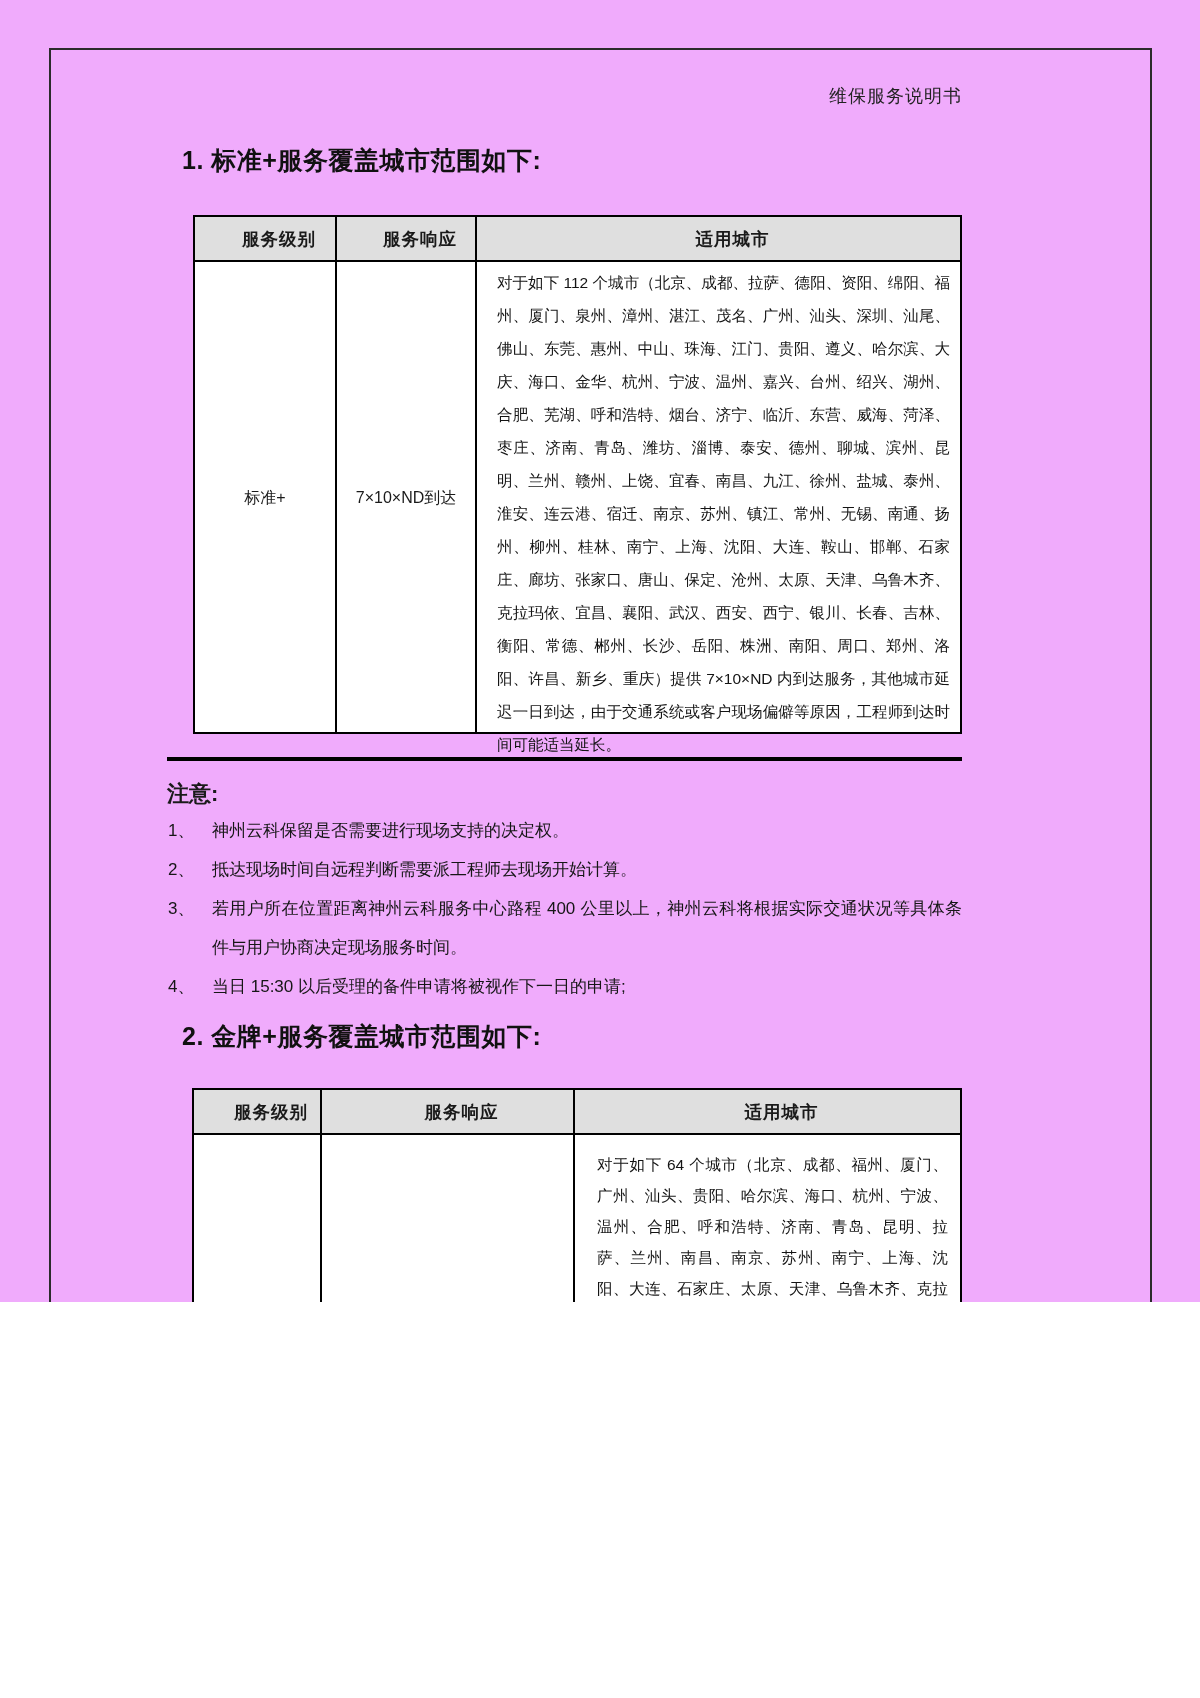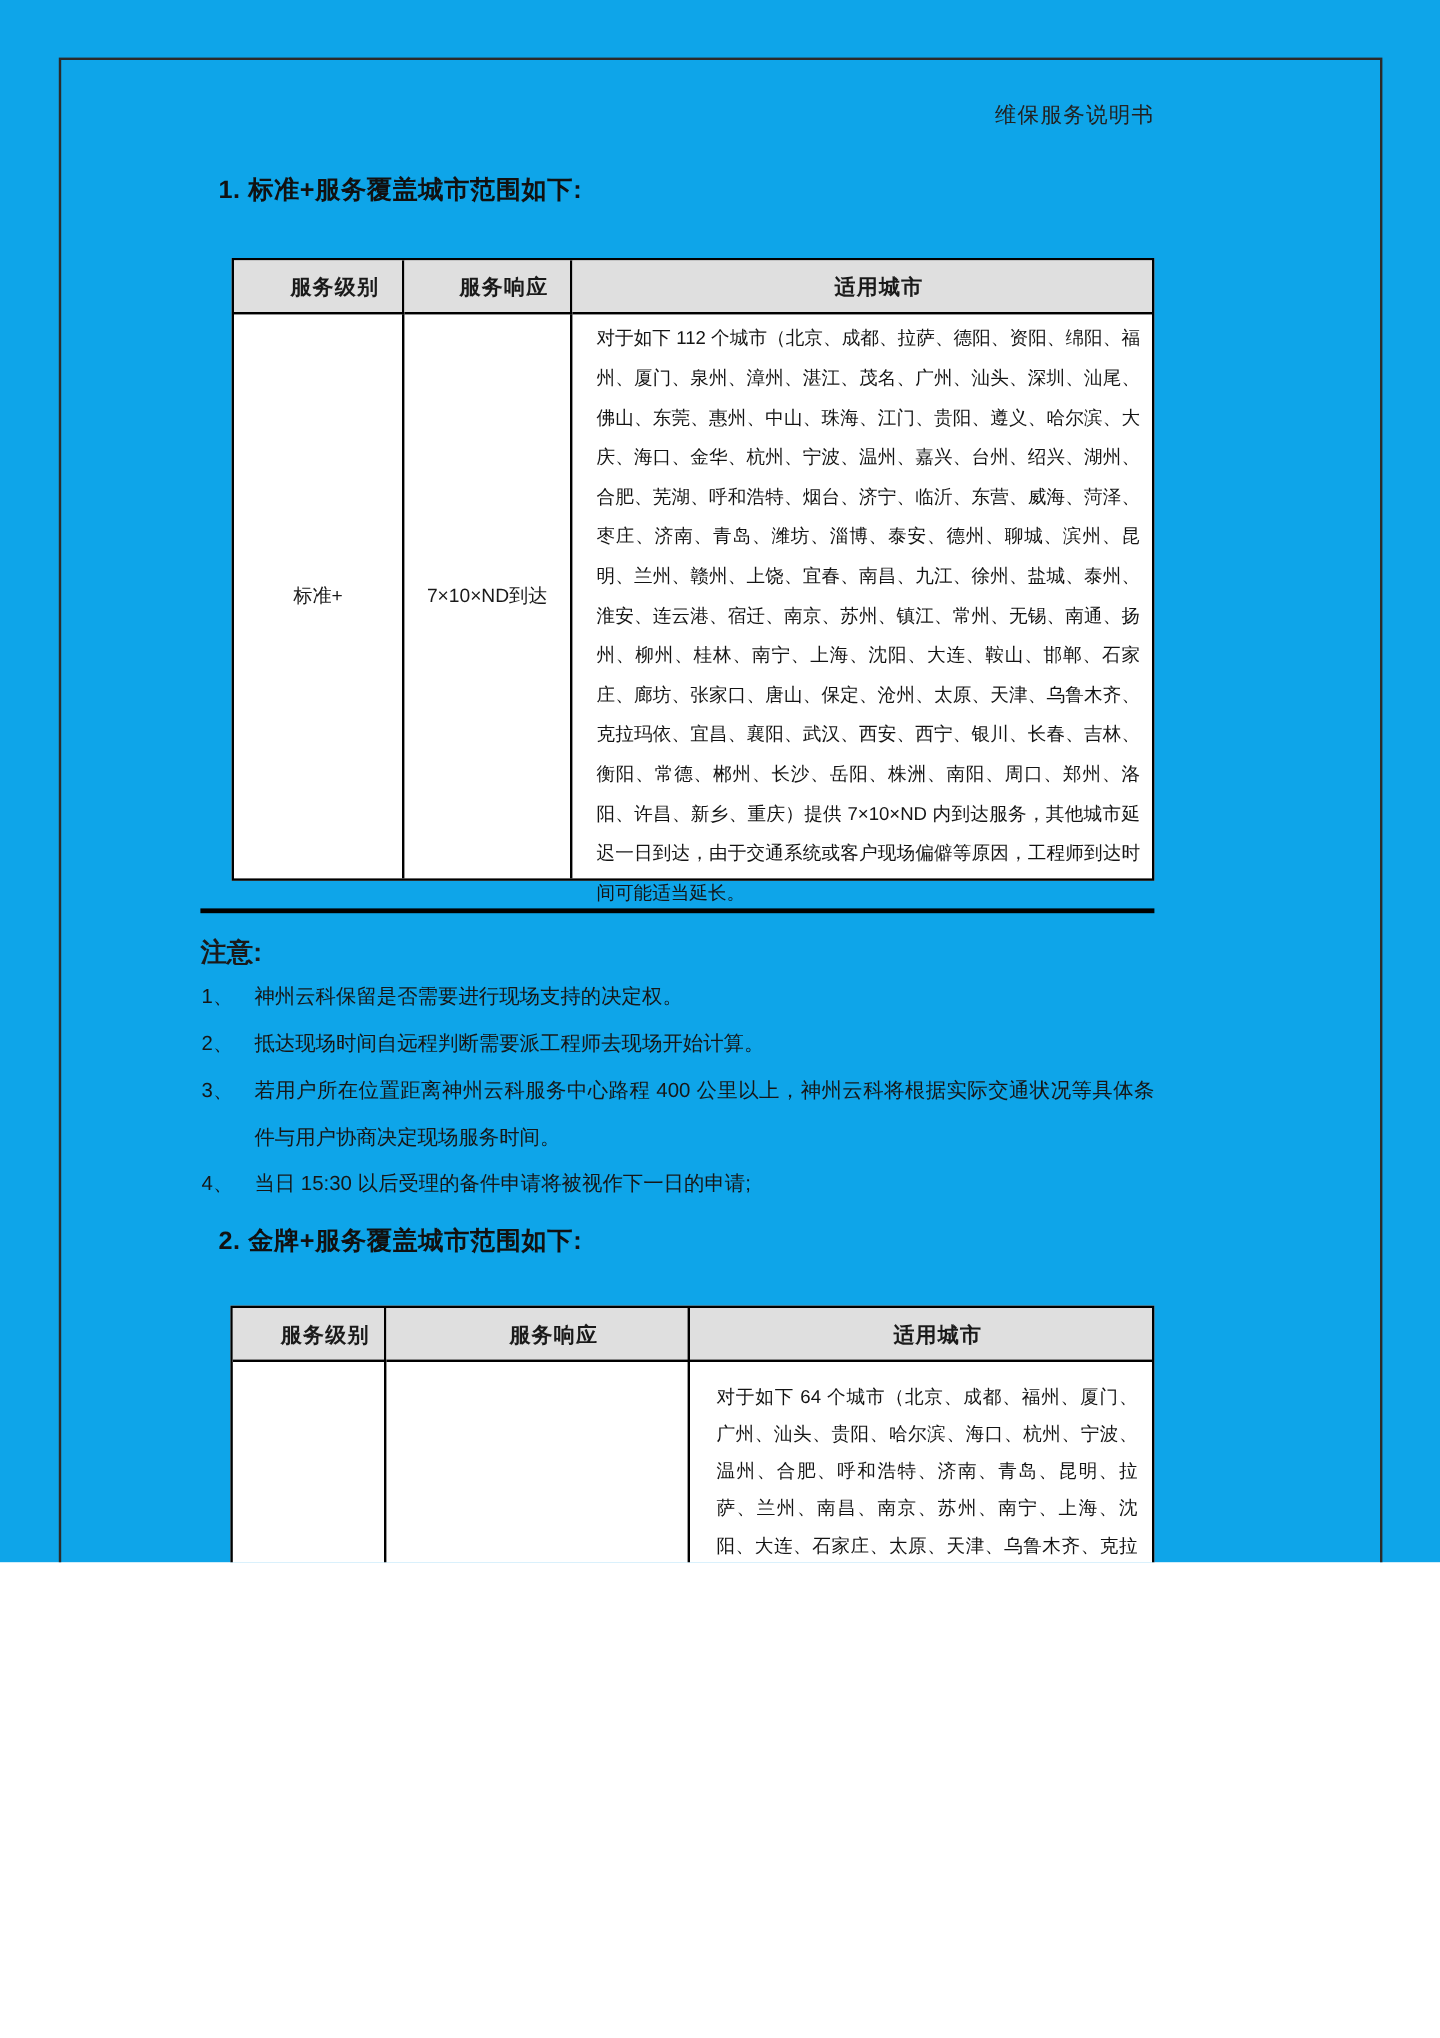--- a/index.html
+++ b/index.html
@@ -1,32 +1,32 @@
 <!DOCTYPE html>
 <html><head>
 <meta charset="utf-8">
 <style>
   * { margin:0; padding:0; box-sizing:border-box; }
   html,body { background:#ffffff; }
   .page {
-    position:relative; width:1200px; height:1302px; background:#0ea5e9;
+    position:relative; width:1200px; height:1302px; background:#f0abfc;
     font-family:"Liberation Sans","DejaVu Sans",sans-serif; color:#1a1a1a;
     overflow:hidden;
   }
   .page-frame {
     position:absolute; left:49px; top:48px; width:1103px; height:1601px;
     border:2px solid #2b2b2b; pointer-events:none;
   }
   .doc-header {
     position:absolute; top:84px; left:0; right:238px; text-align:right;
     font-family:"Liberation Serif","DejaVu Serif",serif; font-size:18px;
     letter-spacing:1px; color:#222;
   }
   .sec-heading {
-    position:absolute; left:182px; font-size:21px; font-weight:bold; color:#111;
+    position:absolute; left:182px; font-size:25px; font-weight:bold; color:#111;
     letter-spacing:0.5px;
   }
   #sec1-heading { top:144px; }
   #sec2-heading { top:1020px; }
 
   .tbl {
     position:absolute; display:grid; border:2px solid #000; background:#fff;
   }
   #table-standard {
     left:193px; top:215px; width:769px;

